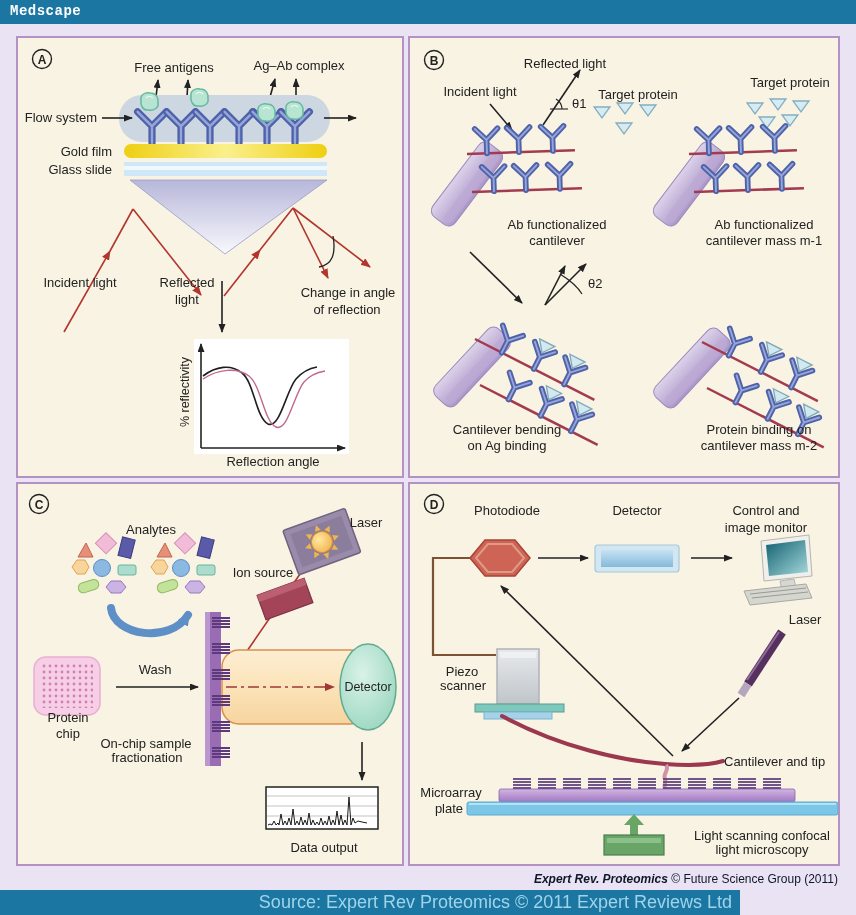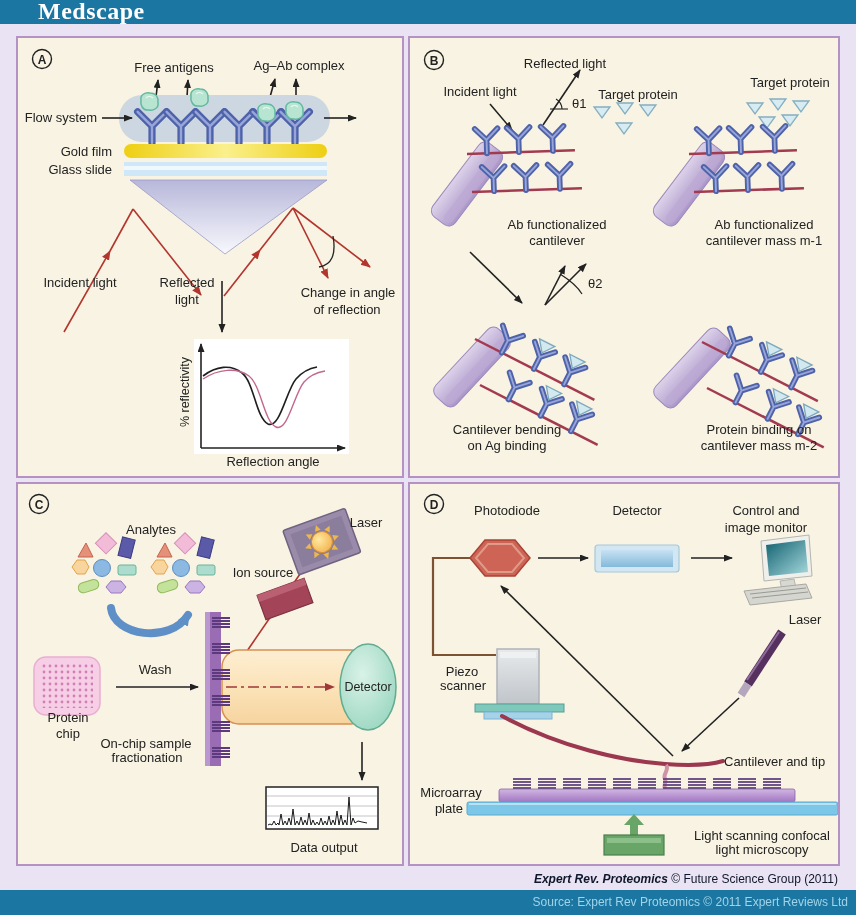--- a/index.html
+++ b/index.html
@@ -1,27 +1,27 @@
 <!DOCTYPE html>
 <html><head>
 <meta charset="utf-8">
 <style>
   html,body{margin:0;padding:0;}
   body{width:856px;height:915px;position:relative;font-family:"Liberation Sans",sans-serif;background:#e9e3f3;overflow:hidden;}
   .header{position:absolute;top:0;left:0;width:856px;height:24px;background:#1b76a1;}
-  .logo{color:#ffffff;font-family:Liberation Serif, serif;font-weight:bold;font-size:24px;line-height:23px;padding-left:10px;letter-spacing:0.5px;margin-left:28px;}
+  .logo{color:#ffffff;font-family:Liberation Mono, monospace;font-weight:bold;font-size:14px;line-height:23px;padding-left:10px;letter-spacing:0.5px;}
   .panel{position:absolute;background:#f8f3e2;border:2px solid #b493c4;box-sizing:border-box;}
   #pa{left:16px;top:36px;width:388px;height:442px;}
   #pb{left:408px;top:36px;width:432px;height:442px;}
   #pc{left:16px;top:482px;width:388px;height:384px;}
   #pd{left:408px;top:482px;width:432px;height:384px;}
   .panel svg{position:absolute;left:0;top:0;}
   .credit{position:absolute;top:872px;left:0;width:838px;text-align:right;font-size:12px;color:#0f172a;}
   .credit .j{font-style:italic;font-weight:bold;}
-  .footer{position:absolute;top:890px;left:0;width:856px;height:25px;background:#1b76a1;color:#9fd4ea;font-size:12px;line-height:25px;text-align:right;box-sizing:border-box;padding-right:8px;}
+  .footer{position:absolute;top:890px;left:0;width:740px;height:25px;background:#1b76a1;color:#9fd4ea;font-size:18px;line-height:25px;text-align:right;box-sizing:border-box;padding-right:8px;}
   svg text{font-size:13px;fill:#222;font-family:"Liberation Sans",sans-serif;}
   .mid{text-anchor:middle;}
   .end{text-anchor:end;}
   .cl{font-size:12px;font-weight:bold;text-anchor:middle;}
   .rl{stroke:#a23a50;stroke-width:2.5;}
   .blk{stroke:#222;stroke-width:1.6;}
   .red{stroke:#b2352e;stroke-width:1.6;}
   .sm{font-size:12.5px;}
 </style>
 </head>

